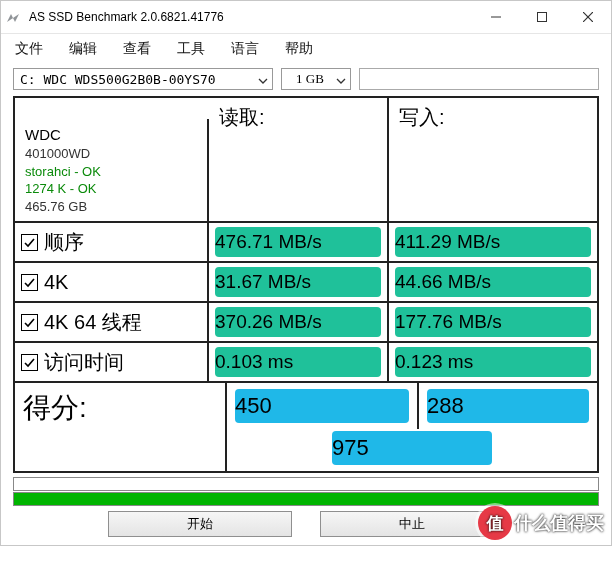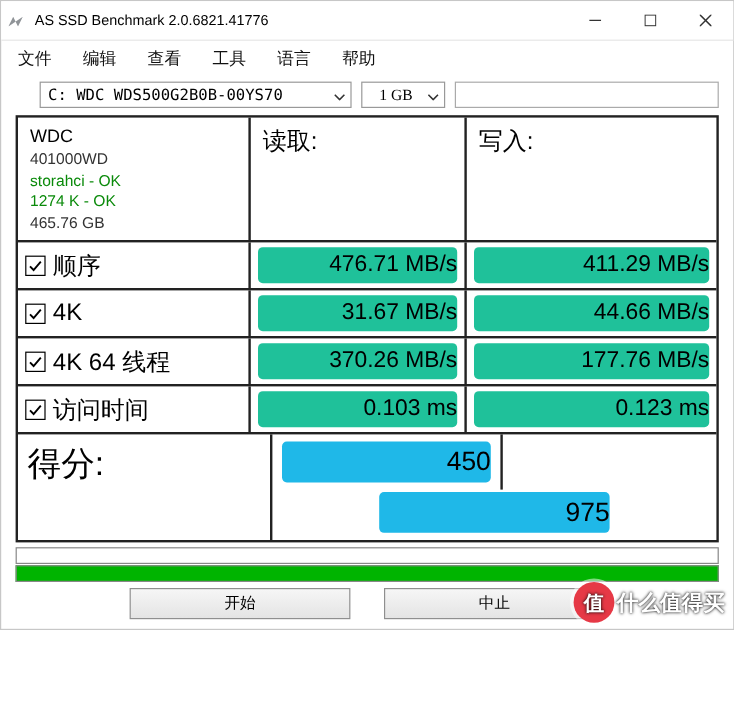--- a/index.html
+++ b/index.html
@@ -7,59 +7,59 @@
   
   .titlebar{height:32px;display:flex;align-items:center;background:#fff;border-bottom:1px solid #e6e6e6;}
   .titlebar .icon-slot{width:24px;display:flex;align-items:center;justify-content:center;}
   .titlebar .title{flex:1;font-size:12px;color:#000000;padding-left:4px;}
   .winbtn{width:46px;height:32px;display:flex;align-items:center;justify-content:center;color:#666;}
   .winbtn svg{display:block;}
   
   .menubar{display:flex;padding:4px 12px;gap:22px;font-size:14px;color:#111;}
   .menubar span{padding:2px 2px;text-align:right;}
   
-  .selrow{display:flex;align-items:flex-end;padding:4px 12px;gap:8px;margin-left:20px;}
+  .selrow{display:flex;align-items:flex-end;padding:4px 12px;gap:8px;}
   .combo{display:flex;align-items:center;justify-content:space-between;border:1px solid #999;background:#fff;height:22px;font-size:13px;padding:0 4px 0 6px;box-sizing:border-box;}
   .combo.wide{width:260px;}
   .combo.small{width:70px;justify-content:center;position:relative;padding-right:18px;}
   .combo .chev{position:static;margin-left:8px;}
   .combo.small .chev{position:absolute;right:4px;}
   .progress-mini{flex:1;height:20px;border:1px solid #aaa;background:#fff;}
   
   .panel{margin:2px 12px 4px 12px;border:2px solid #222;}
   .info-row{display:flex;border-bottom:2px solid #222;}
   .info-cell{padding:6px 10px;box-sizing:border-box;font-size:14px;}
-  .cell-label{width:194px;border-right:2px solid #222;}
+  .cell-label{width:194px;border-right:2px solid #222;margin-top:21px;}
   .cell-mid{width:180px;border-right:2px solid #222;font-size:20px;}
   .cell-right{flex:1;font-size:20px;}
   .info-cell.drive{line-height:1.35;}
   .info-cell.drive .dmodel{font-size:15px;}
   .info-cell.drive .dfw{font-size:13px;color:#333;}
   .info-cell.drive .dok{font-size:13px;color:#0a8a0a;}
   .info-cell.drive .dcap{font-size:13px;color:#333;}
   
   .brow{display:flex;border-bottom:2px solid #222;}
   .brow:last-child{border-bottom:none;}
   .blabel{width:194px;border-right:2px solid #222;display:flex;align-items:center;padding:0 6px;box-sizing:border-box;gap:6px;font-size:20px;font-weight:500;}
   .bcell{display:flex;align-items:center;justify-content:center;padding:4px 6px;box-sizing:border-box;}
   .bcell.mid{width:180px;border-right:2px solid #222;}
   .bcell.right{flex:1;}
-  .pill{background:#1fc19a;color:#000;font-size:19px;border-radius:4px;padding:4px 0;width:100%;text-align:right;}
+  .pill{background:#1fc19a;color:#000;font-size:19px;border-radius:4px;padding:4px 0;width:100%;text-align:left;}
   .pill.score{background:#1fb8e8;font-size:22px;}
   .chk{width:15px;height:15px;border:1.5px solid #000;display:inline-flex;align-items:center;justify-content:center;flex-shrink:0;}
   .chk svg{display:block;}
   
   .score-row{display:flex;}
   .score-label{width:194px;border-right:2px solid #222;padding:6px 8px;font-size:28px;}
   .score-body{flex:1;display:flex;flex-direction:column;}
   .score-top{display:flex;}
   .score-top .bcell{padding:6px 8px;}
   .score-top .bcell.mid{width:192px;border-right:2px solid #222;}
   .score-bottom{display:flex;justify-content:center;padding:2px 8px 6px 8px;}
-  .score-bottom .pill{width:192px;}
+  .score-bottom .pill{width:160px;}
   
   .pbar{height:12px;border:1px solid #888;margin:1px 12px;background:#fff;}
   .pbar.green{background:#00b400;}
   
   .btnrow{display:flex;justify-content:center;gap:28px;padding:4px 0 8px 0;}
   .btn{width:182px;height:24px;border:1px solid #8f8f8f;background:linear-gradient(#f6f6f6,#e4e4e4);font-size:13px;display:flex;align-items:center;justify-content:center;}
   
   .watermark{position:absolute;right:8px;bottom:6px;display:flex;align-items:center;gap:2px;font-size:18px;color:#fff;text-shadow:0 0 3px rgba(0,0,0,.6),0 0 2px rgba(0,0,0,.8);font-weight:600;}
   .wm-badge{width:34px;height:34px;border-radius:50%;background:#e63946;display:flex;align-items:center;justify-content:center;color:#fff;font-size:17px;font-weight:700;box-shadow:0 0 0 3px rgba(255,255,255,.5);}
   .wrap{position:relative;width:612px;}
@@ -202,20 +202,23 @@
           </div>
     </div>
 
     <div class="score-row">
       <div class="score-label">得分:</div>
       <div class="score-body">
         <div class="score-top">
           <div class="bcell mid">
                 <div class="pill score">450</div>
               </div>
+          <div class="bcell right">
+                <div class="pill score">288</div>
+              </div>
         </div>
         <div class="score-bottom">
           <div class="pill score">975</div>
         </div>
       </div>
     </div>
 
   </div>
 
   <div class="pbar"></div>

